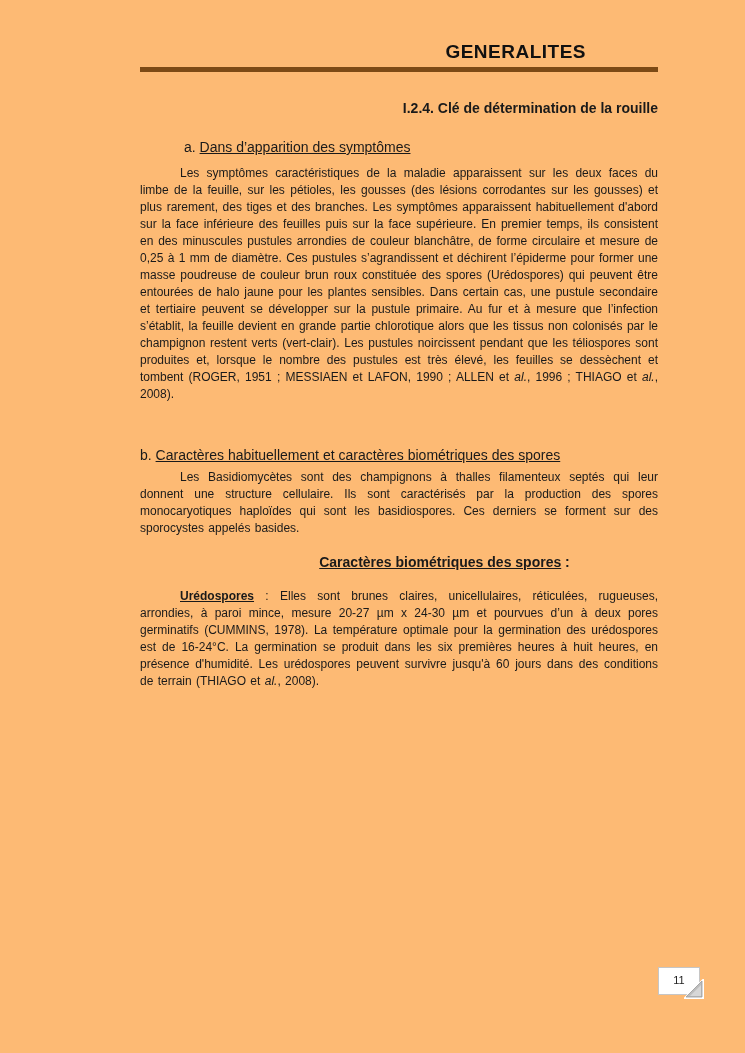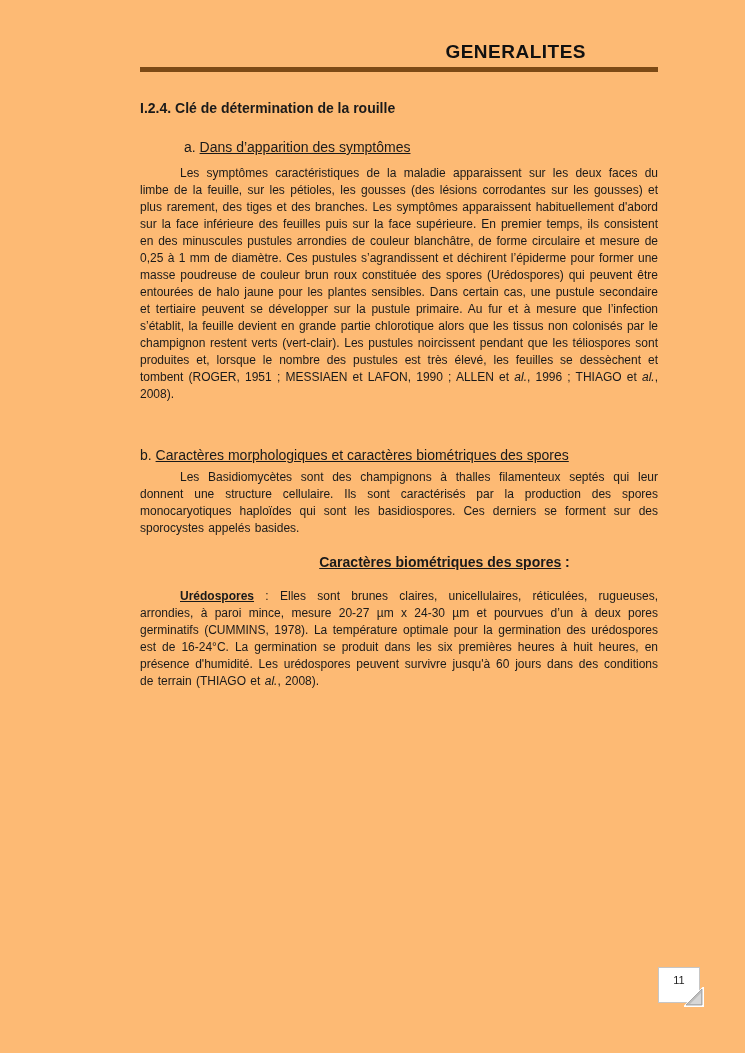--- a/index.html
+++ b/index.html
@@ -32,20 +32,21 @@
     margin-top: 5px;
     height: 5px;
     width: 100%;
     background: #7c4a15; 
   }
   .h-main {
     margin: 27px 0 0 0;
     font-size: 14px;
     font-weight: bold;
     line-height: 18px;
+    text-align: right;
   }
   .sub-a {
     margin-top: 21px;
     margin-left: 44px;
     font-size: 14px;
     line-height: 19px;
   }
   .para {
     margin: 0;
     font-size: 12px;
@@ -74,21 +75,21 @@
   i, .it { font-style: italic; }
   .lead {
     font-weight: bold;
     text-decoration: underline;
   }
   .pagebox {
     position: absolute;
     left: 658px;
     top: 967px;
     width: 42px;
-    height: 36px;
+    height: 28px;
     background: #ffffff;
     border: 1px solid #c6c6c6;
     box-sizing: border-box;
   }
   .pagebox .num {
     position: absolute;
     top: 6px;
     left: 0;
     width: 100%;
     text-align: center;
@@ -117,21 +118,21 @@
 
     <div class="sub-a">
       <span>a.</span>
       <span class="ul">Dans d’apparition des symptômes</span>
     </div>
 
     <p class="para para1"><span>Les symptômes caractéristiques de la maladie apparaissent sur les deux faces du limbe de la feuille, sur les pétioles, les gousses (des lésions corrodantes sur les gousses) et plus rarement, des tiges et des branches. Les symptômes apparaissent habituellement d'abord sur la face inférieure des feuilles puis sur la face supérieure. En premier temps, ils consistent en des minuscules pustules arrondies de couleur blanchâtre, de forme circulaire et mesure de 0,25 à 1 mm de diamètre. Ces pustules s’agrandissent et déchirent l’épiderme pour former une masse poudreuse de couleur brun roux constituée des spores (Urédospores) qui peuvent être entourées de halo jaune pour les plantes sensibles. Dans certain cas, une pustule secondaire et tertiaire peuvent se développer sur la pustule primaire. Au fur et à mesure que l’infection s’établit, la feuille devient en grande partie chlorotique alors que les tissus non colonisés par le champignon restent verts (vert-clair). Les pustules noircissent pendant que les téliospores sont produites et, lorsque le nombre des pustules est très élevé, les feuilles se dessèchent et tombent (ROGER, 1951 ; MESSIAEN et LAFON, 1990 ; ALLEN et </span><i>al.</i><span>, 1996 ; THIAGO et </span><i>al.</i><span>, 2008).</span></p>
 
     <div class="sub-b">
       <span>b.</span>
-      <span class="ul">Caractères morphologiques et caractères biométriques des spores</span>
+      <span class="ul">Caractères habituellement et caractères biométriques des spores</span>
     </div>
 
     <p class="para para2">Les Basidiomycètes sont des champignons à thalles filamenteux septés qui leur donnent une structure cellulaire. Ils sont caractérisés par la production des spores monocaryotiques haploïdes qui sont les basidiospores. Ces derniers se forment sur des sporocystes appelés basides.</p>
 
     <div class="bio-heading"><span class="ul">Caractères biométriques des spores</span><span> :</span></div>
 
     <p class="para para3"><span class="lead">Urédospores</span><span> : Elles sont brunes claires, unicellulaires, réticulées, rugueuses, arrondies, à paroi mince, mesure 20-27 µm x 24-30 µm et pourvues d’un à deux pores germinatifs (CUMMINS, 1978). La température optimale pour la germination des urédospores est de 16-24°C. La germination se produit dans les six premières heures à huit heures, en présence d'humidité. Les urédospores peuvent survivre jusqu'à 60 jours dans des conditions de terrain (THIAGO et </span><i>al.</i><span>, 2008).</span></p>
 
   </div>
 

